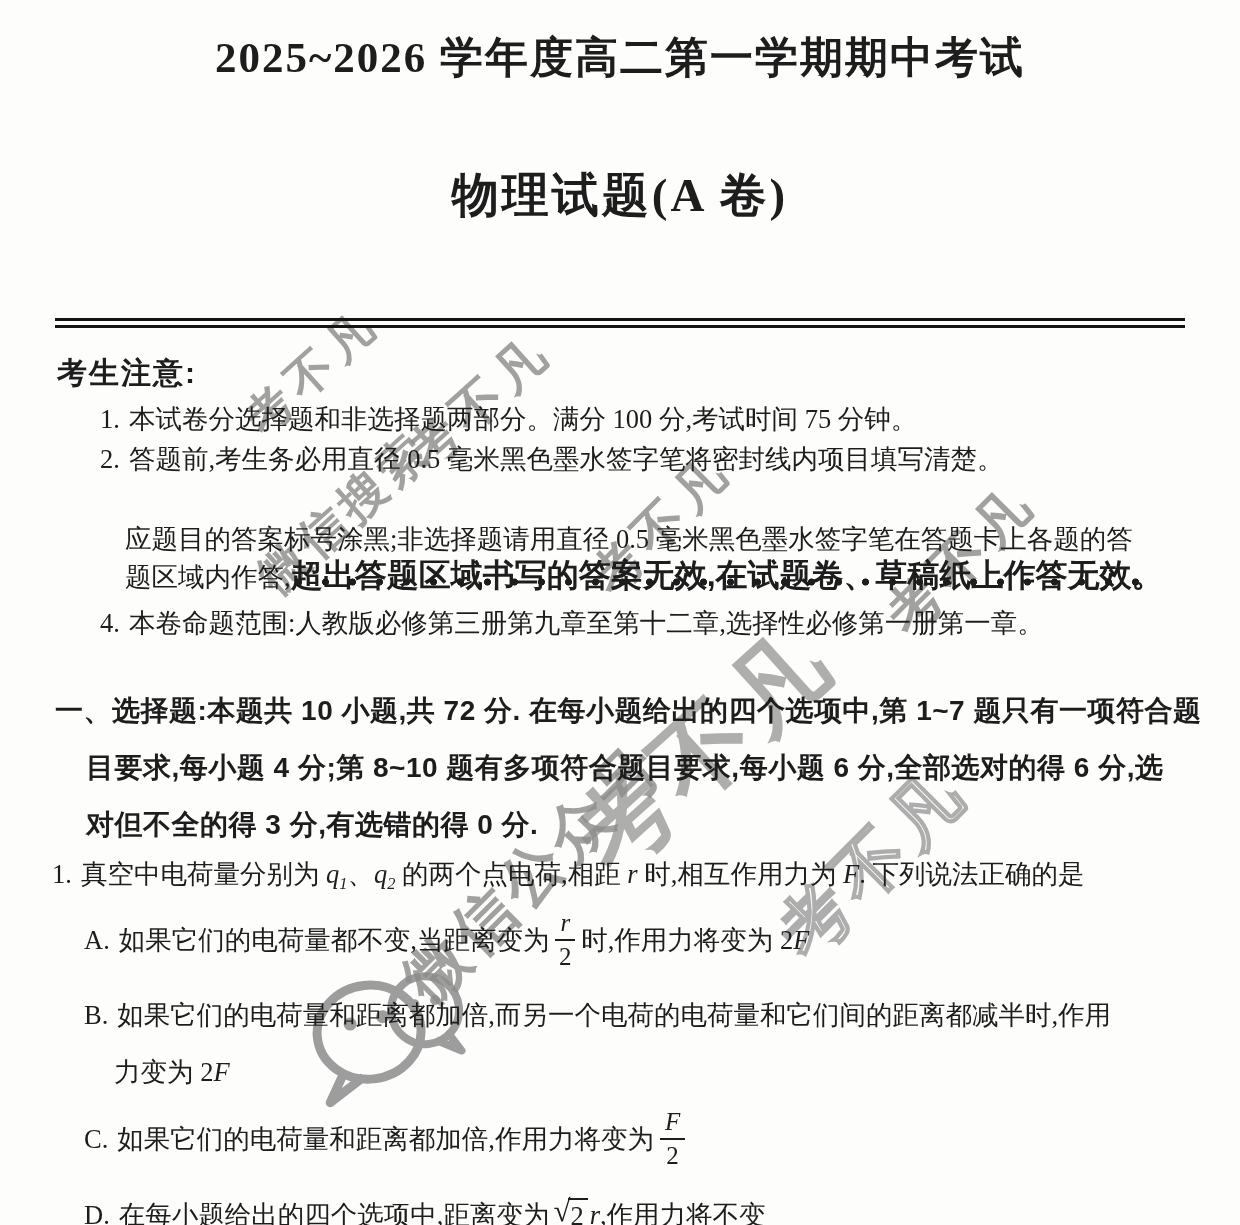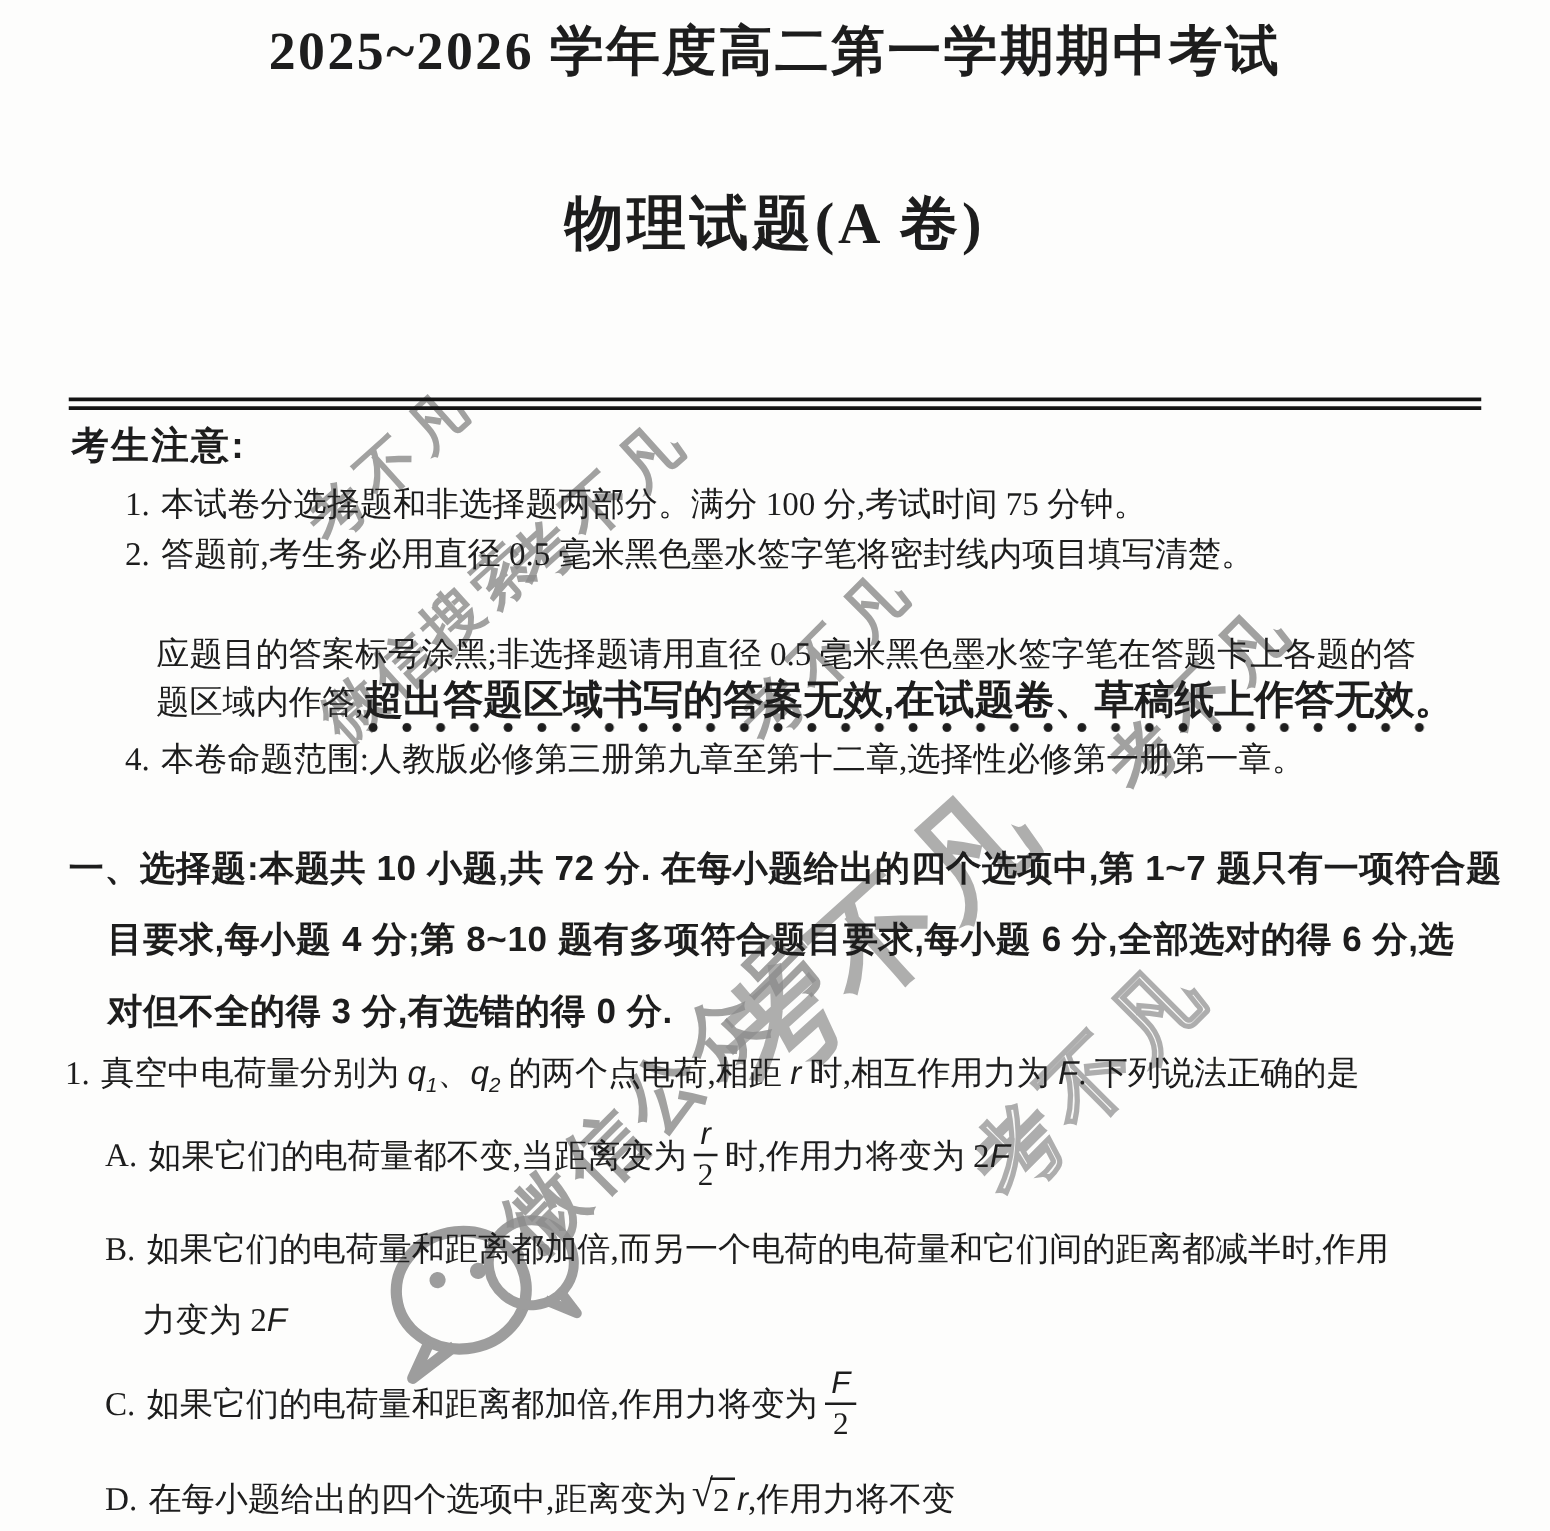--- a/index.html
+++ b/index.html
@@ -6,31 +6,31 @@
   .page{
     position:relative;
     width:1240px;height:1225px;
     margin:0 auto;
     background:#fdfdfc;
     overflow:hidden;
     color:#1d1d1d;
     font-family:"Liberation Serif","DejaVu Serif",serif;
   }
   
-  .abs{position:absolute;white-space:nowrap;z-index:2;line-height:1;}
+  .abs{position:absolute;white-space:nowrap;z-index:2;line-height:1;margin-top:16px;}
   .center{left:0;width:1240px;text-align:center;}
   .title1{font-size:43px;font-weight:700;letter-spacing:2px;}
   .title2{font-size:47px;font-weight:700;letter-spacing:3px;font-family:Liberation Serif, serif;}
   .hei{font-family:Liberation Sans, sans-serif;font-weight:700;}
   .notice-head{font-size:30px;letter-spacing:2px;}
   .body-line{font-size:26.5px;}
   .num{display:inline-block;margin-right:9px;}
   .bold-warning{font-family:"Liberation Sans","DejaVu Sans",sans-serif;font-weight:700;font-size:32px;}
   .section-line{font-size:28px;letter-spacing:0.5px;}
-  .it{font-style:italic;font-family:Liberation Sans, sans-serif;}
+  .it{font-style:italic;font-family:Liberation Serif, serif;}
   sub.vsub{font-size:0.62em;line-height:0;}
   
   .double-rule{position:absolute;left:55px;top:318px;width:1130px;height:4px;
     border-top:3px solid #141414;border-bottom:3px solid #141414;z-index:2;}
   
   .dots{position:absolute;left:285px;top:577px;width:858px;height:10px;z-index:2;
     background-image:radial-gradient(circle,#1d1d1d 3.2px,transparent 3.9px);
     background-size:27px 10px;background-repeat:repeat-x;}
   
   .frac{display:inline-flex;flex-direction:column;align-items:center;vertical-align:middle;

